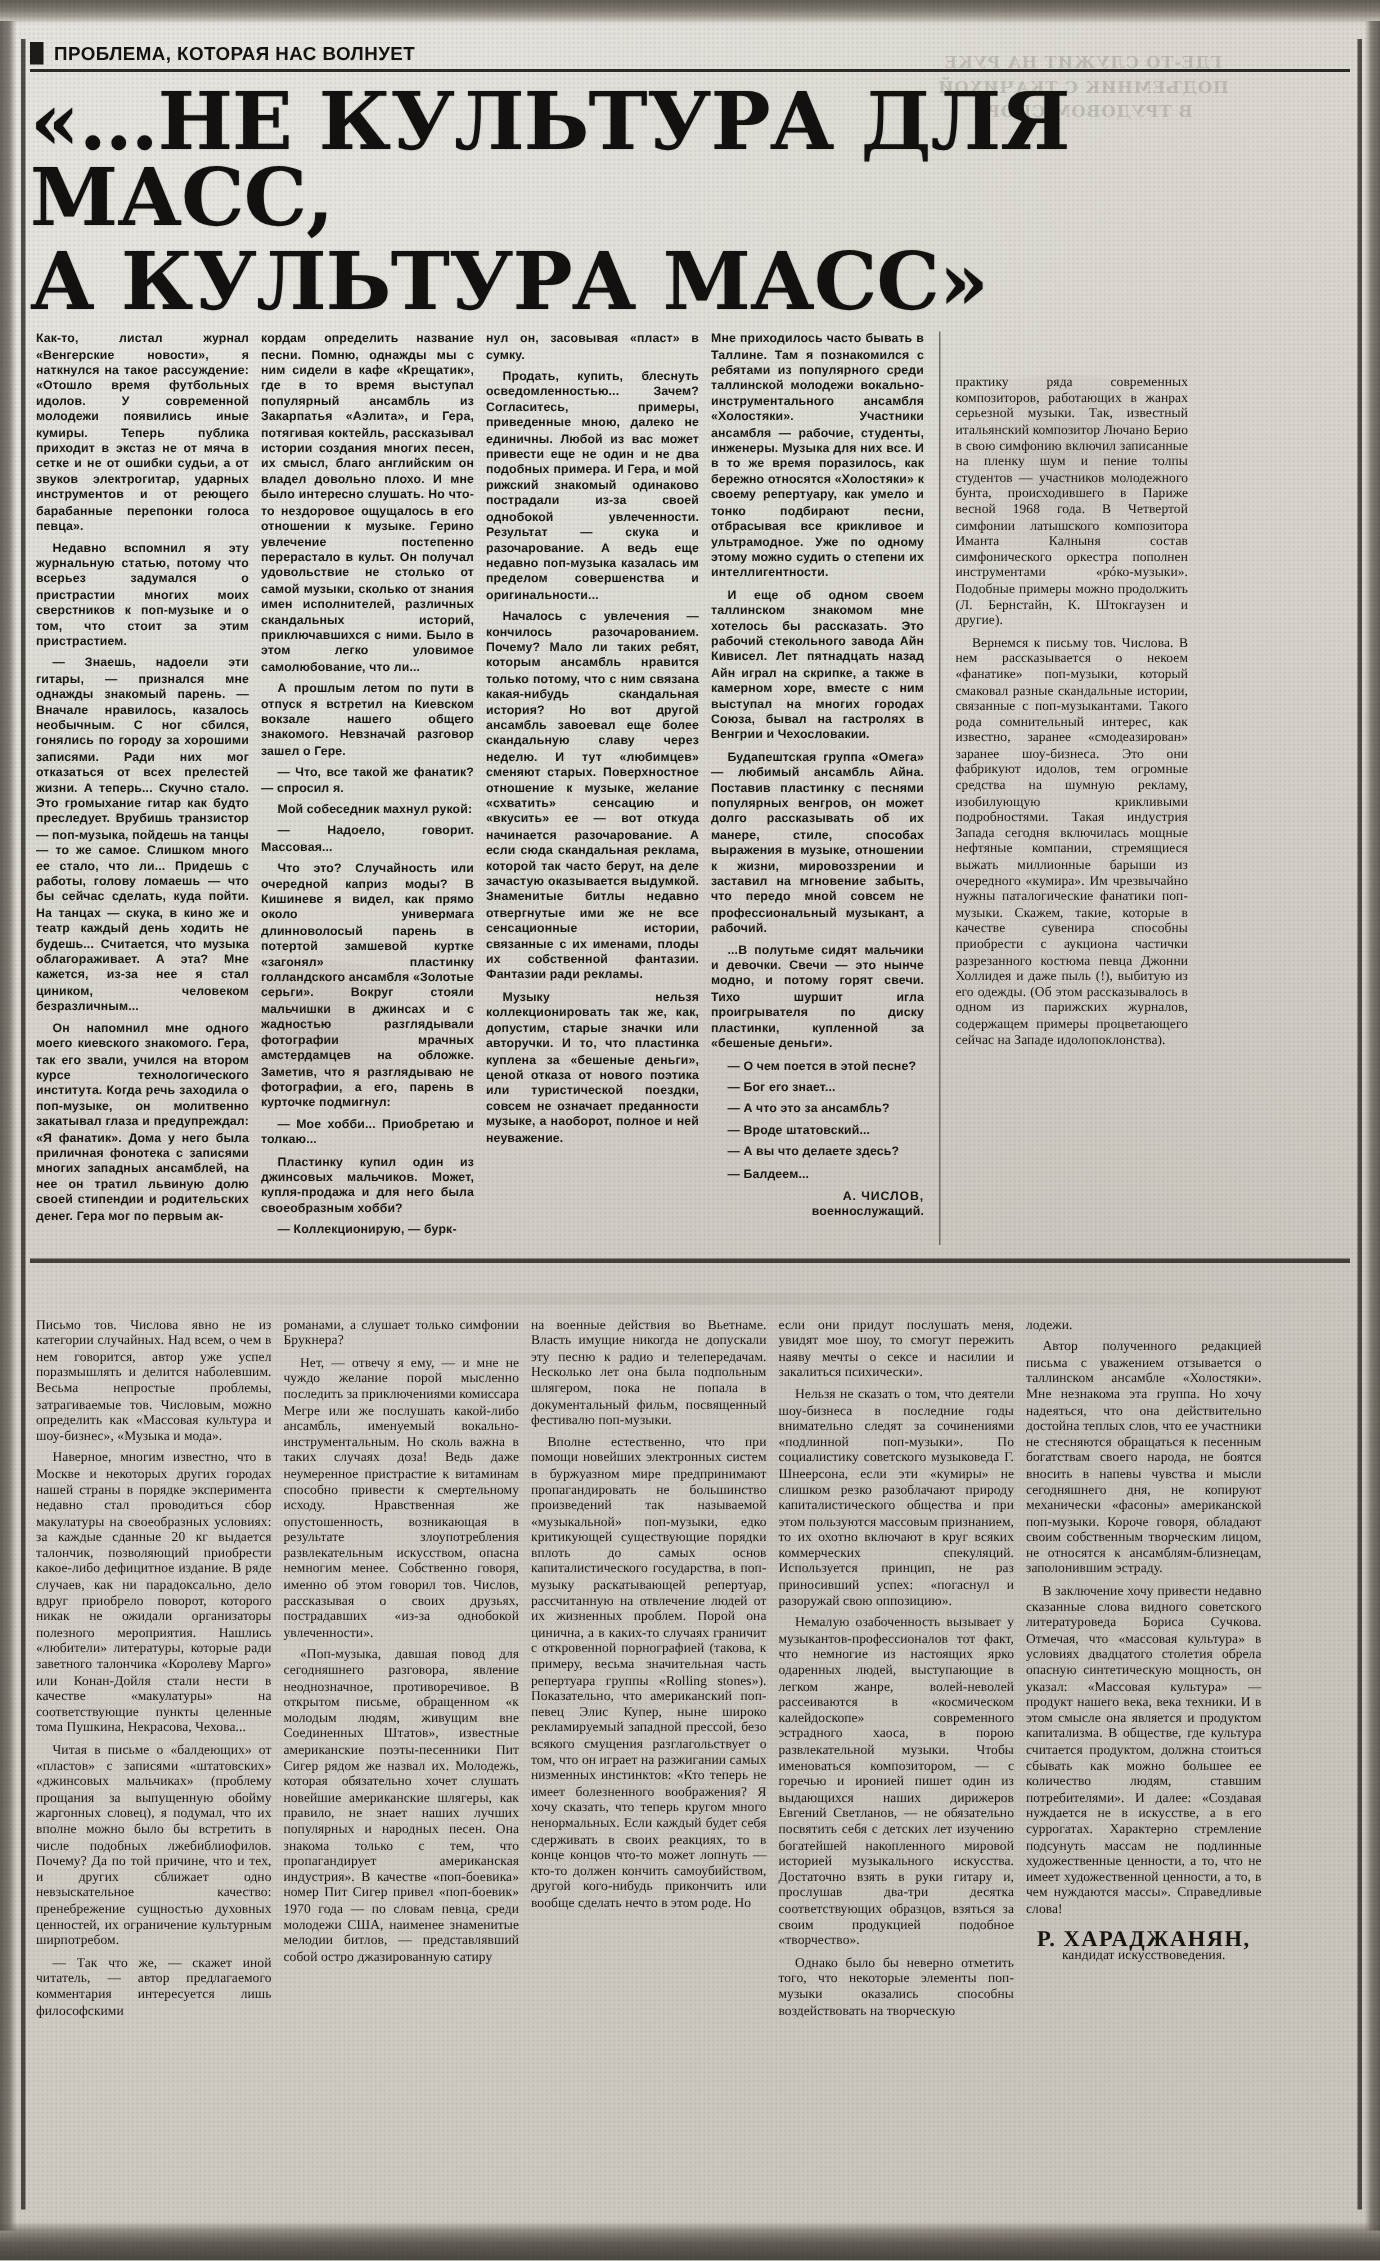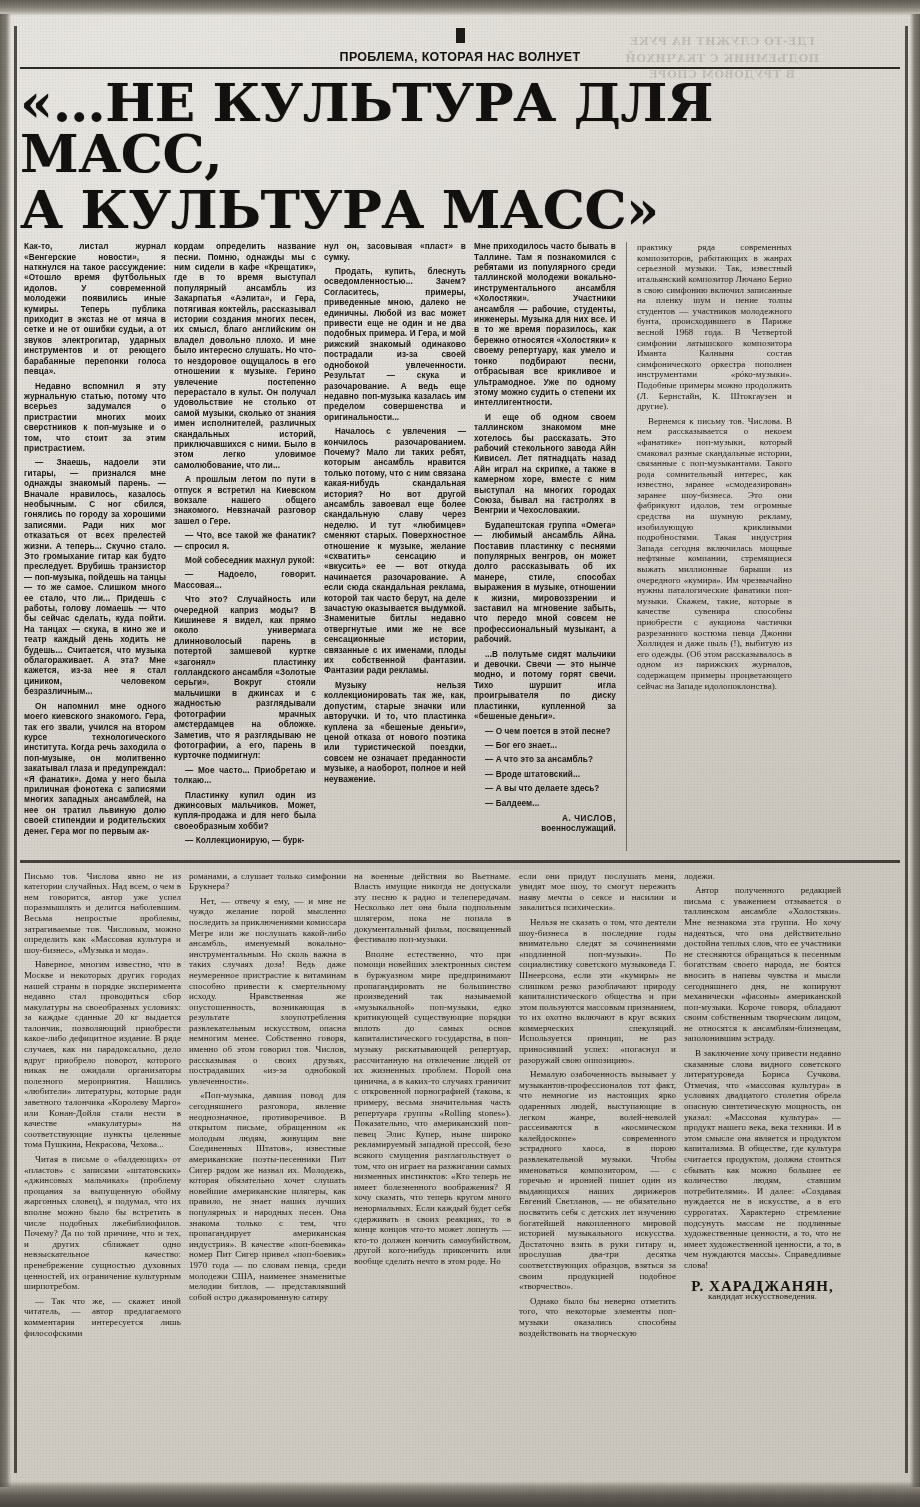--- a/index.html
+++ b/index.html
@@ -47,21 +47,21 @@
     background:linear-gradient(270deg,#46423b 0%,#6b655b 55%,rgba(160,154,145,0) 100%);opacity:.8;}
 
   
   .frame-left{position:absolute;left:14px;top:26px;bottom:34px;width:3px;background:#2e2b26;opacity:.82;}
   .frame-right{position:absolute;right:12px;top:26px;bottom:34px;width:3px;background:#2e2b26;opacity:.8;}
 
   
   #content{position:absolute;left:20px;right:20px;top:26px;bottom:40px;}
 
   
-  .kicker-row{display:flex;align-items:center;gap:7px;margin:2px 0 0 0;flex-direction:column;}
+  .kicker-row{display:flex;align-items:center;gap:7px;margin:2px 0 0 0;}
   .kicker-bullet{width:9px;height:15px;background:#1d1b18;flex:0 0 auto;}
   .kicker-text{
     font-family:"Liberation Sans",sans-serif;
     font-weight:700;font-size:12.5px;letter-spacing:.3px;
     color:#141210;white-space:nowrap;
   }
   .kicker-rule{height:2px;background:#1d1b18;margin-top:3px;width:100%;opacity:.92;}
 
   
   .headline{
@@ -117,21 +117,21 @@
   
   .body-serif{
     font-family:"Liberation Serif",serif;
     font-size:9px;
     line-height:10.6px;
     text-align:justify;
     color:#17150f;
     letter-spacing:.05px;
   }
   .body-serif p{margin:0 0 4px 0;text-indent:11px;}
-  .body-serif p.noind{text-indent:0;}
+  .body-serif p.noind{text-indent:0;margin-top:28px;}
 
   .sig{
     text-align:right;font-weight:700;margin-top:5px;
     text-indent:0;
   }
   .sig .name{display:block;letter-spacing:.6px;}
   .sig .role{display:block;font-weight:700;font-style:normal;}
 
   .sig-serif{
     text-align:center;margin-top:10px;text-indent:0;
@@ -200,21 +200,21 @@
         <p>Он напомнил мне одного моего киевского знакомого. Гера, так его звали, учился на втором курсе технологического института. Когда речь заходила о поп-музыке, он молитвенно закатывал глаза и предупреждал: «Я фанатик». Дома у него была приличная фонотека с записями многих западных ансамблей, на нее он тратил львиную долю своей стипендии и родительских денег. Гера мог по первым ак-</p>
       </div>
 
       <div class="col body-sans">
         <p class="noind">кордам определить название песни. Помню, однажды мы с ним сидели в кафе «Крещатик», где в то время выступал популярный ансамбль из Закарпатья «Аэлита», и Гера, потягивая коктейль, рассказывал истории создания многих песен, их смысл, благо английским он владел довольно плохо. И мне было интересно слушать. Но что-то нездоровое ощущалось в его отношении к музыке. Герино увлечение постепенно перерастало в культ. Он получал удовольствие не столько от самой музыки, сколько от знания имен исполнителей, различных скандальных историй, приключавшихся с ними. Было в этом легко уловимое самолюбование, что ли...</p>
         <p>А прошлым летом по пути в отпуск я встретил на Киевском вокзале нашего общего знакомого. Невзначай разговор зашел о Гере.</p>
         <p>— Что, все такой же фанатик? — спросил я.</p>
         <p>Мой собеседник махнул рукой:</p>
         <p>— Надоело, говорит. Массовая...</p>
         <p>Что это? Случайность или очередной каприз моды? В Кишиневе я видел, как прямо около универмага длинноволосый парень в потертой замшевой куртке «загонял» пластинку голландского ансамбля «Золотые серьги». Вокруг стояли мальчишки в джинсах и с жадностью разглядывали фотографии мрачных амстердамцев на обложке. Заметив, что я разглядываю не фотографии, а его, парень в курточке подмигнул:</p>
-        <p>— Мое часто... Приобретаю и толкаю...</p>
+        <p>— Мое хобби... Приобретаю и толкаю...</p>
         <p>Пластинку купил один из джинсовых мальчиков. Может, купля-продажа и для него была своеобразным хобби?</p>
         <p>— Коллекционирую, — бурк-</p>
       </div>
 
       <div class="col body-sans">
         <p class="noind">нул он, засовывая «пласт» в сумку.</p>
         <p>Продать, купить, блеснуть осведомленностью... Зачем? Согласитесь, примеры, приведенные мною, далеко не единичны. Любой из вас может привести еще не один и не два подобных примера. И Гера, и мой рижский знакомый одинаково пострадали из-за своей однобокой увлеченности. Результат — скука и разочарование. А ведь еще недавно поп-музыка казалась им пределом совершенства и оригинальности...</p>
         <p>Началось с увлечения — кончилось разочарованием. Почему? Мало ли таких ребят, которым ансамбль нравится только потому, что с ним связана какая-нибудь скандальная история? Но вот другой ансамбль завоевал еще более скандальную славу через неделю. И тут «любимцев» сменяют старых. Поверхностное отношение к музыке, желание «схватить» сенсацию и «вкусить» ее — вот откуда начинается разочарование. А если сюда скандальная реклама, которой так часто берут, на деле зачастую оказывается выдумкой. Знаменитые битлы недавно отвергнутые ими же не все сенсационные истории, связанные с их именами, плоды их собственной фантазии. Фантазии ради рекламы.</p>
         <p>Музыку нельзя коллекционировать так же, как, допустим, старые значки или авторучки. И то, что пластинка куплена за «бешеные деньги», ценой отказа от нового поэтика или туристической поездки, совсем не означает преданности музыке, а наоборот, полное и ней неуважение.</p>
       </div>

